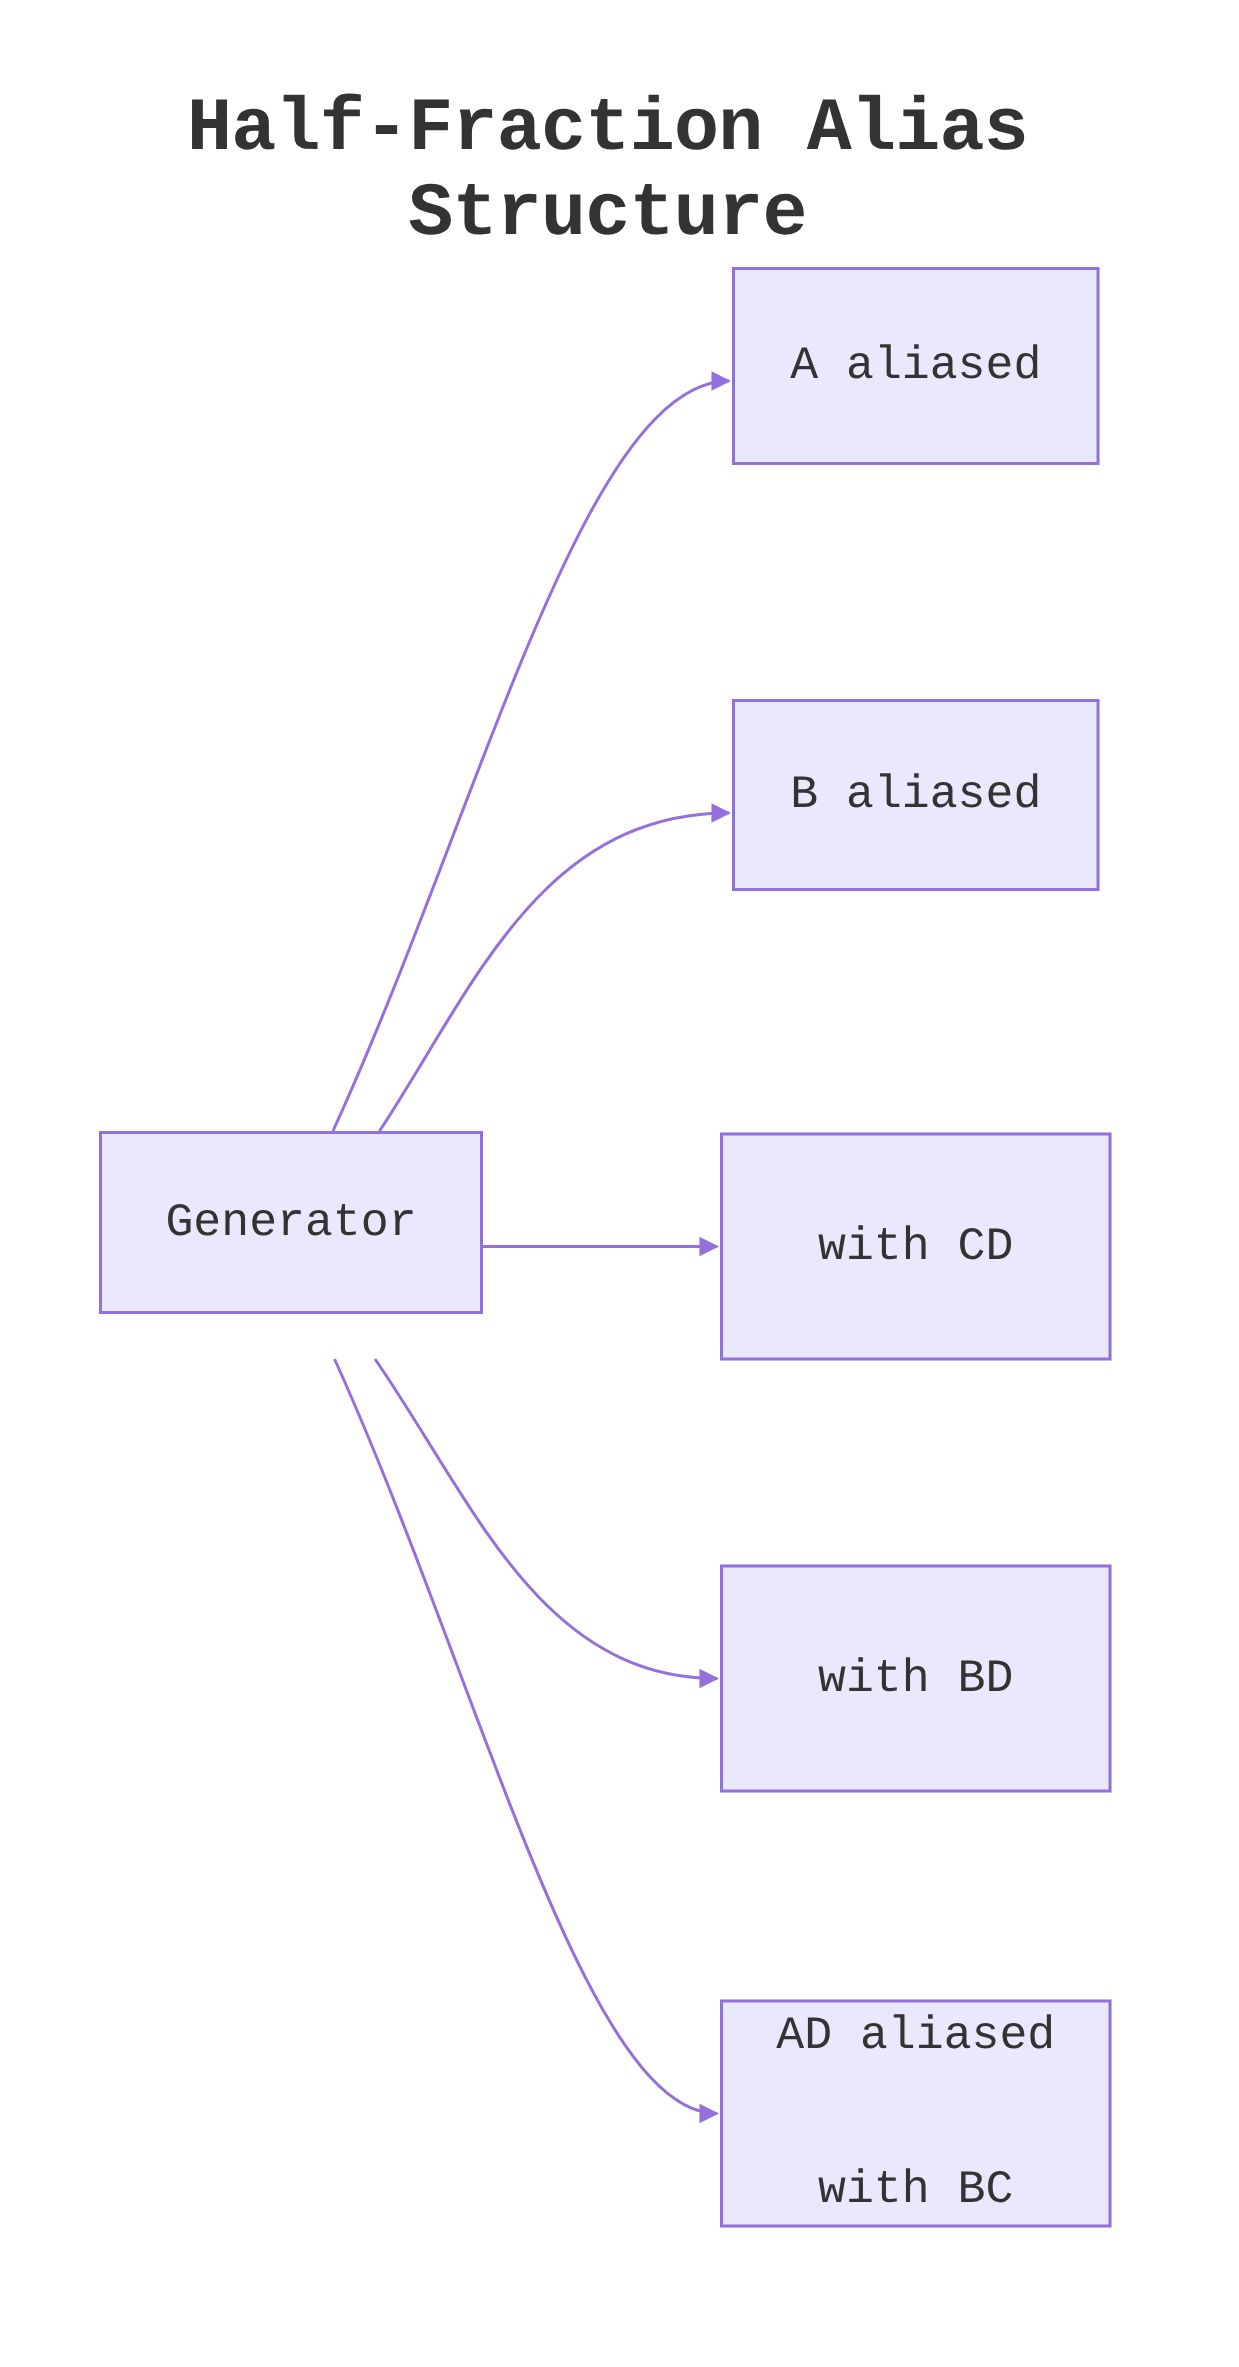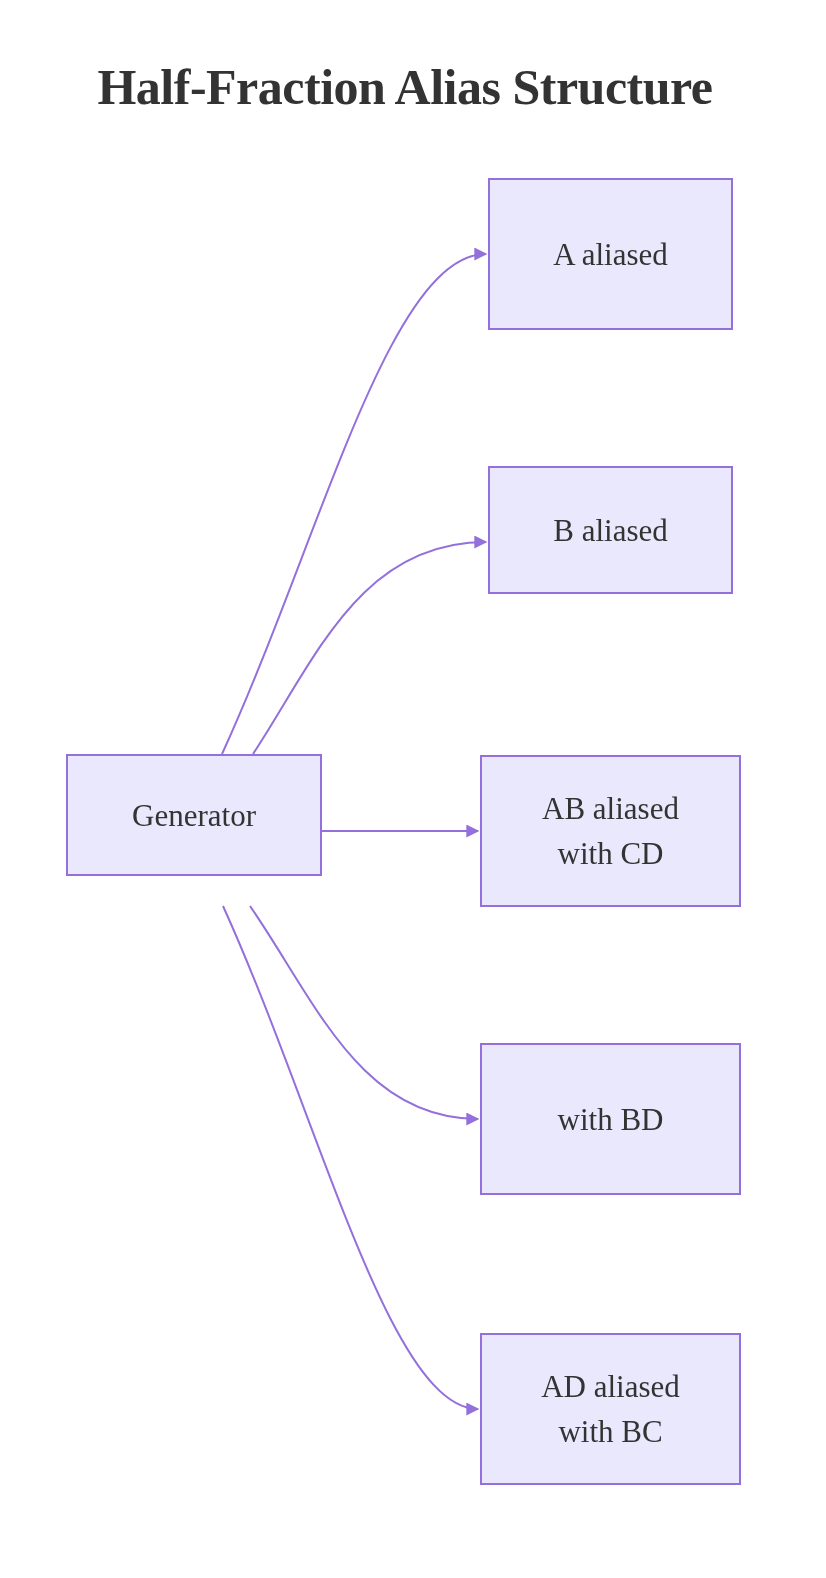--- a/index.html
+++ b/index.html
@@ -5,21 +5,21 @@
   html, body {
     margin: 0;
     padding: 0;
     background: #ffffff;
   }
   .stage {
     position: relative;
     width: 826px;
     height: 1578px;
     background: var(--background, #ffffff);
-    font-family: Liberation Serif, serif;
+    font-family: Liberation Mono, monospace;
     overflow: hidden;
   }
   .diagram-title {
     position: absolute;
     left: 0;
     top: 58px;
     width: 810px;
     margin: 0;
     text-align: center;
     font-size: 50px;
@@ -50,25 +50,25 @@
     flex-direction: column;
     align-items: center;
     justify-content: center;
     text-align: center;
     font-size: 31px;
     line-height: 45px;
     color: var(--text, #333333);
   }
   .node span { display: block; }
   #node-gen { left: 66px;  top: 754px;  width: 256px; height: 122px; }
-  #node-a   { left: 488px; top: 178px;  width: 245px; height: 152px; }
+  #node-a   { left: 488px; top: 178px;  width: 245px; height: 132px; }
   #node-b   { left: 488px; top: 466px;  width: 245px; height: 128px; }
   #node-ab  { left: 480px; top: 755px;  width: 261px; height: 152px; }
   #node-ac  { left: 480px; top: 1043px; width: 261px; height: 152px; }
-  #node-ad  { left: 480px; top: 1333px; width: 261px; height: 152px; }
+  #node-ad  { left: 480px; top: 1333px; width: 261px; height: 152px; justify-content: space-between; }
 </style>
 </head>
 <body>
 
 <div class="stage">
 
   <h1 class="diagram-title">Half-Fraction Alias Structure</h1>
 
   <svg class="edge-layer" width="826" height="1578" viewBox="0 0 826 1578" xmlns="http://www.w3.org/2000/svg">
     <defs>
@@ -89,21 +89,20 @@
 
   <div class="node" id="node-a">
     <span>A aliased</span>
   </div>
 
   <div class="node" id="node-b">
     <span>B aliased</span>
   </div>
 
   <div class="node" id="node-ab">
-    <span>AB aliased</span>
     <span>with CD</span>
   </div>
 
   <div class="node" id="node-ac">
     <span>with BD</span>
   </div>
 
   <div class="node" id="node-ad">
     <span>AD aliased</span>
     <span>with BC</span>

